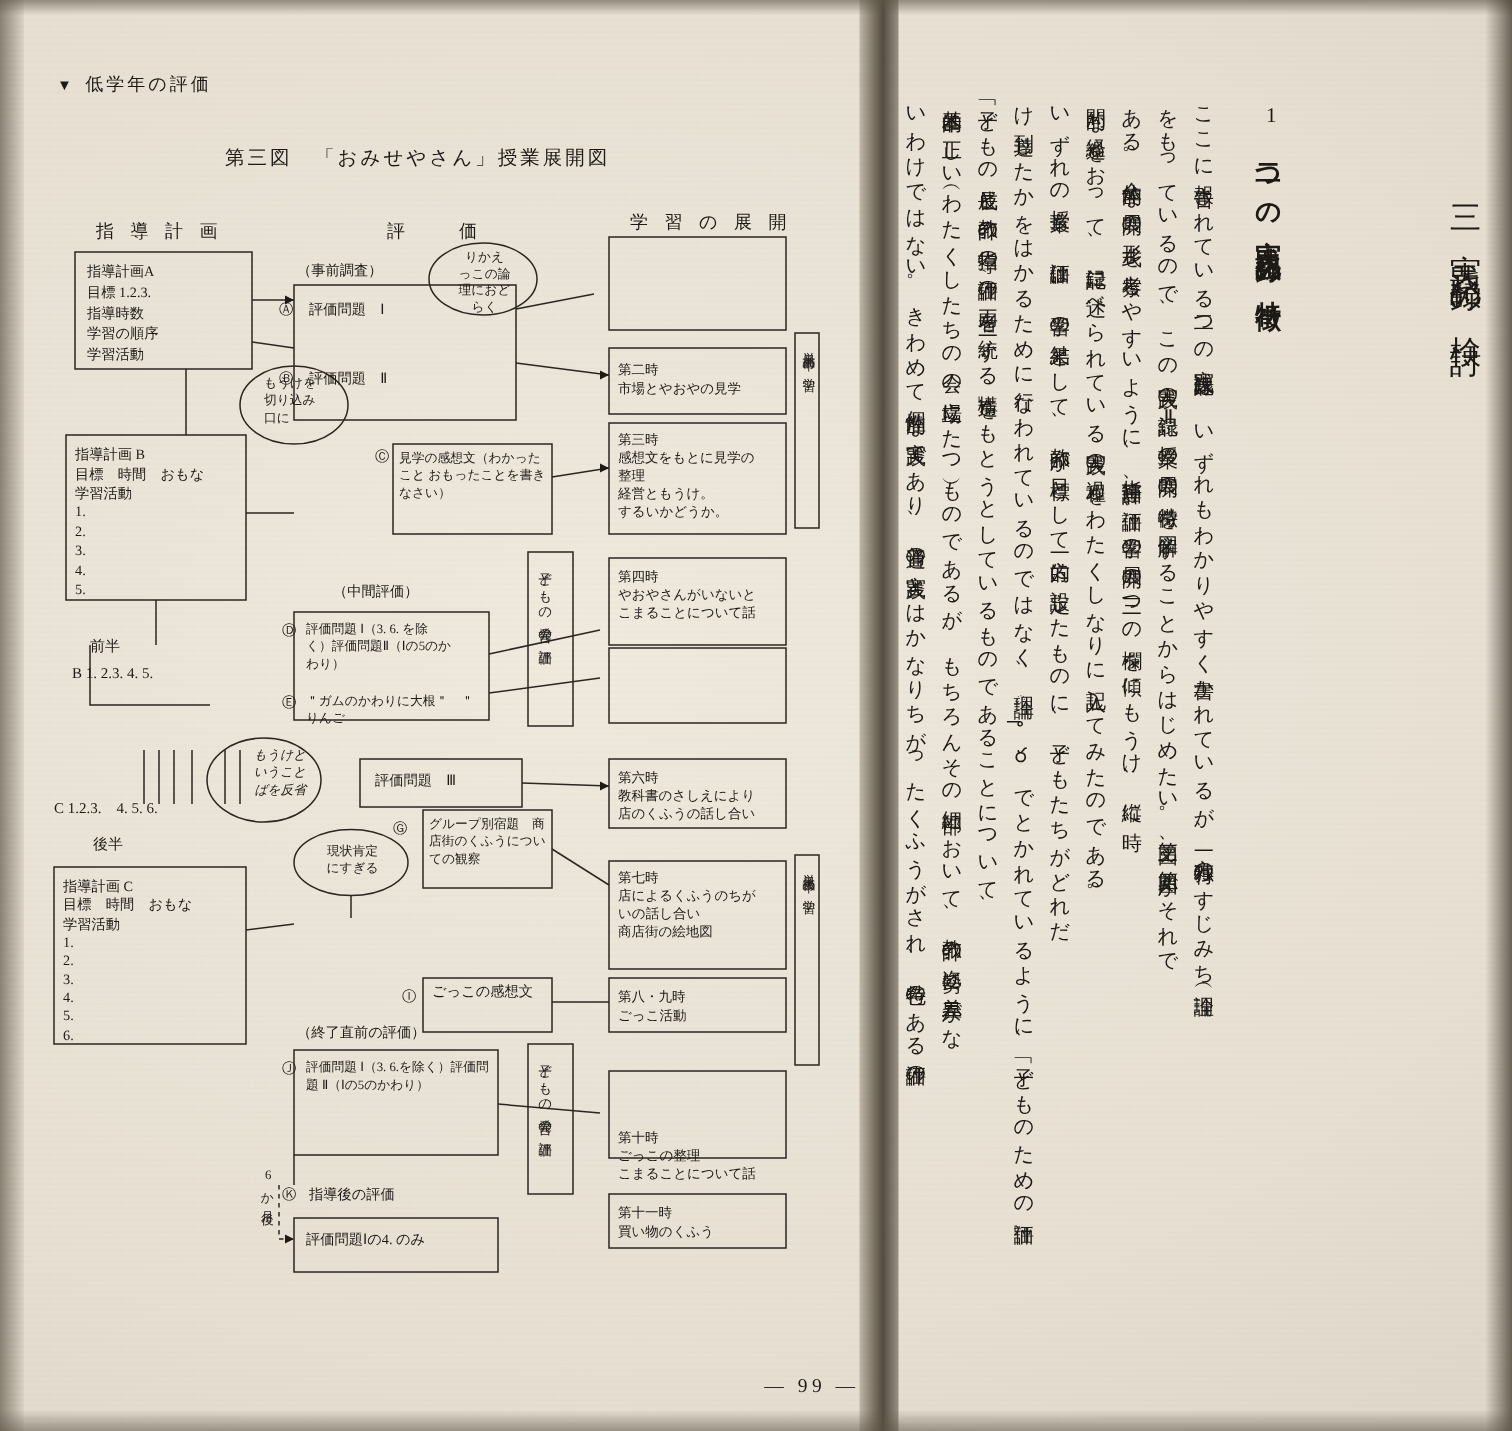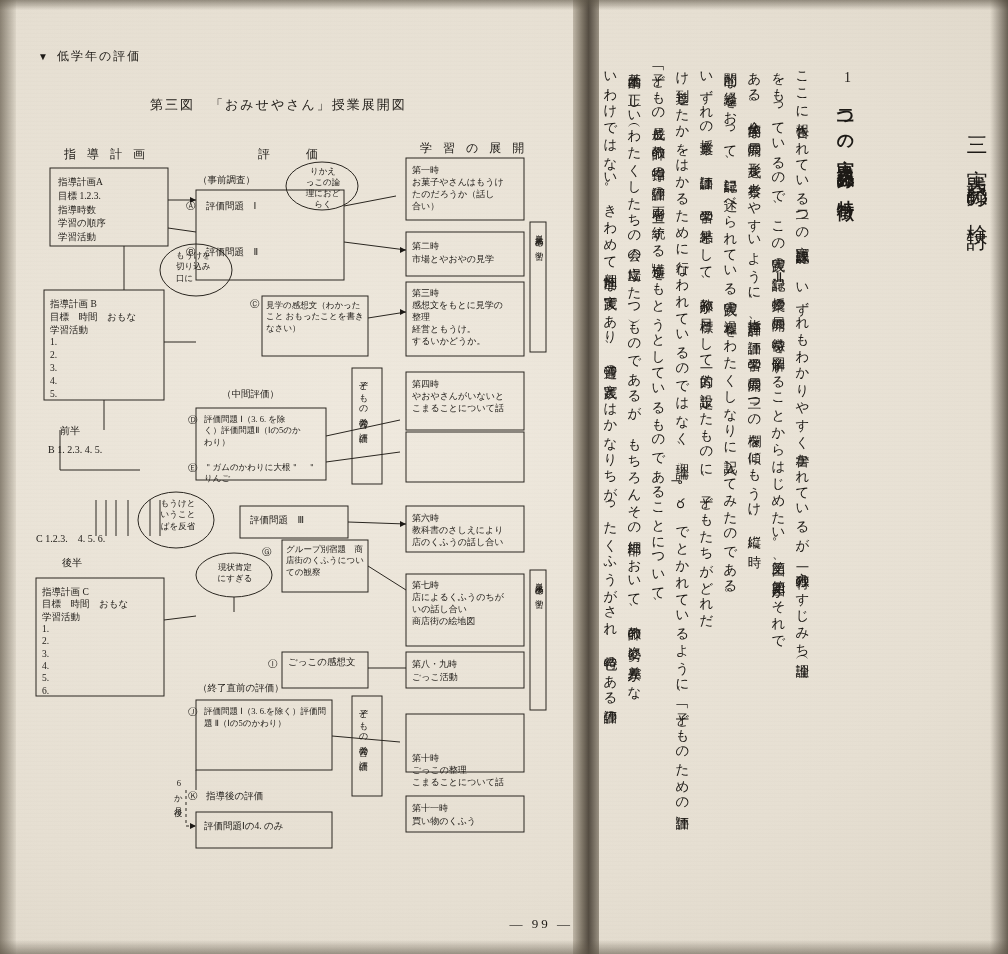--- a/index.html
+++ b/index.html
@@ -217,21 +217,21 @@
     <div style="position:absolute;left:60px;top:424px;font-size:10px;">前半</div>
     <div style="position:absolute;left:48px;top:444px;font-size:10px;">B 1. 2.3. 4. 5.</div>
     <div style="position:absolute;left:36px;top:532px;font-size:10px;">C 1.2.3.　4. 5. 6.</div>
     <div style="position:absolute;left:62px;top:556px;font-size:10px;">後半</div>
 
     <div style="position:absolute;left:176px;top:250px;font-size:8.5px;line-height:1.35;width:50px;">
       <div>もうけを</div>
       <div>切り込み</div>
       <div>口に</div>
     </div>
-    <div style="position:absolute;left:152px;top:498px;font-size:8.5px;line-height:1.35;text-align:center;width:52px;">
+    <div style="position:absolute;left:152px;top:498px;font-size:8.5px;line-height:1.35;text-align:right;width:52px;font-style:italic;">
       <div>もうけと</div>
       <div>いうこと</div>
       <div>ばを反省</div>
     </div>
     <div style="position:absolute;left:204px;top:562px;font-size:8.5px;line-height:1.35;text-align:center;width:62px;">
       <div>現状肯定</div>
       <div>にすぎる</div>
     </div>
     <div style="position:absolute;left:298px;top:166px;font-size:8.5px;line-height:1.3;text-align:center;width:50px;">
       <div>りかえ</div>
@@ -267,26 +267,20 @@
     <div style="position:absolute;left:204px;top:706px;font-size:8.5px;width:126px;line-height:1.4;">評価問題 Ⅰ（3. 6.を除く）評価問題 Ⅱ（Ⅰの5のかわり）</div>
 
     <div style="position:absolute;left:188px;top:790px;font-size:9.5px;">Ⓚ</div>
     <div style="position:absolute;left:206px;top:790px;font-size:9.5px;">指導後の評価</div>
     <div style="position:absolute;left:204px;top:820px;font-size:9.5px;">評価問題Ⅰの4. のみ</div>
 
     <div class="vtext" style="position:absolute;left:356px;top:374px;height:104px;font-size:9px;">子どもの発言の評価</div>
     <div class="vtext" style="position:absolute;left:356px;top:702px;height:90px;font-size:9px;">子どもの発言の評価</div>
     <div class="vtext" style="position:absolute;left:172px;top:778px;height:40px;font-size:8.5px;">6か月後</div>
 
-    <div style="position:absolute;left:412px;top:164px;font-size:9px;line-height:1.35;width:112px;">
-      <div>第一時</div>
-      <div>お菓子やさんはもうけ</div>
-      <div>たのだろうか（話し</div>
-      <div>合い）</div>
-    </div>
     <div style="position:absolute;left:412px;top:240px;font-size:9px;line-height:1.4;width:112px;">
       <div>第二時</div>
       <div>市場とやおやの見学</div>
     </div>
     <div style="position:absolute;left:412px;top:378px;font-size:9px;line-height:1.35;width:112px;">
       <div>第四時</div>
       <div>やおやさんがいないと</div>
       <div>こまることについて話</div>
     </div>
     <div style="position:absolute;left:412px;top:288px;font-size:9px;line-height:1.32;width:112px;">

